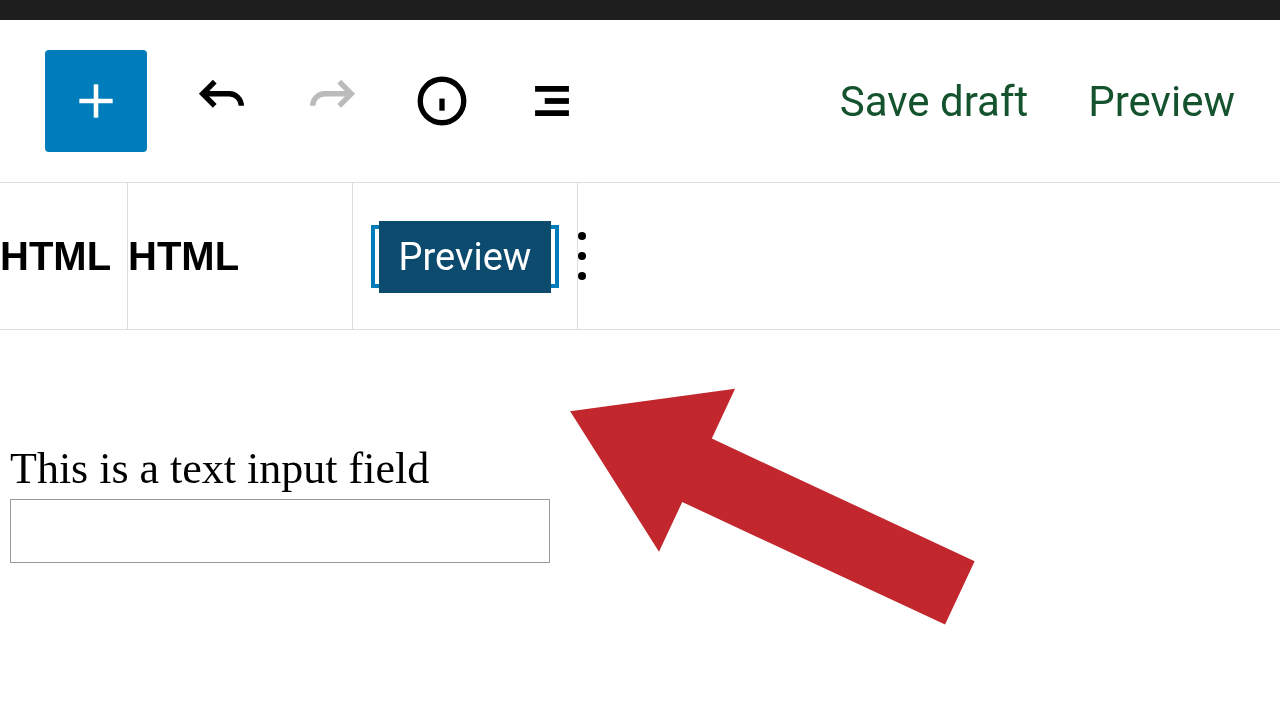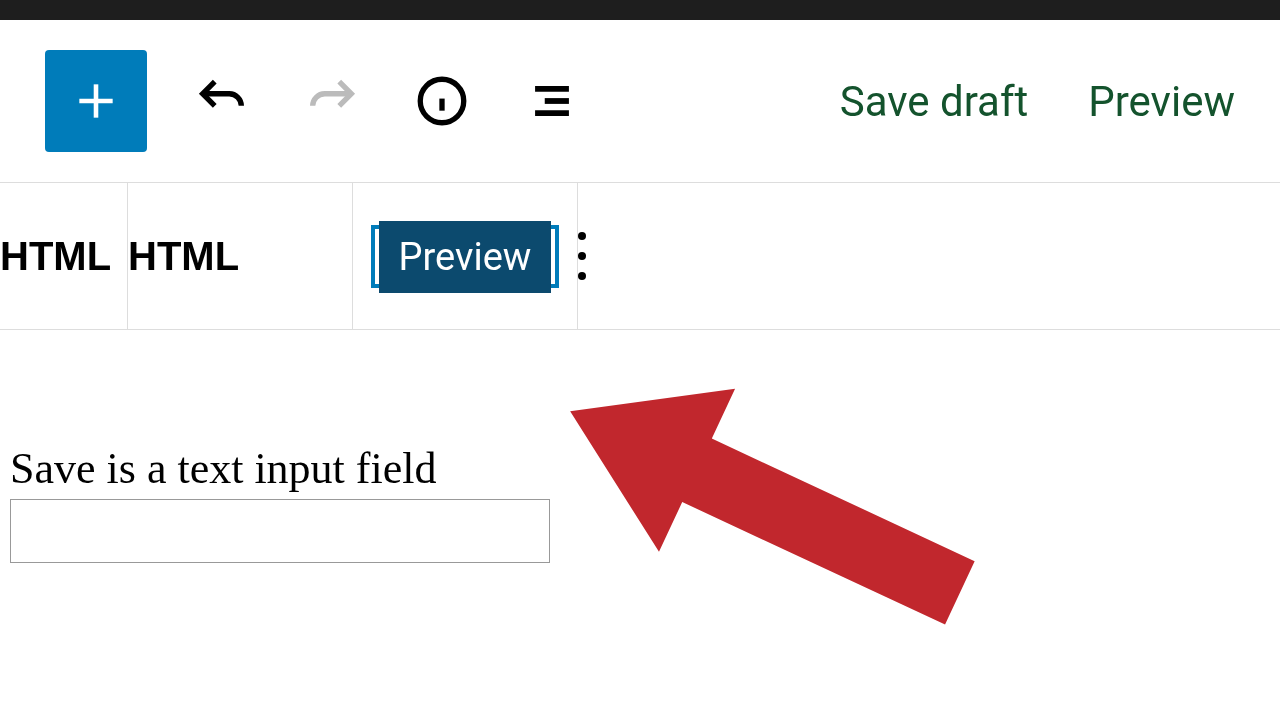--- a/index.html
+++ b/index.html
@@ -201,21 +201,21 @@
   <div class="block-toolbar-item bt-more">
     <div class="dots">
       <div class="dot"></div>
       <div class="dot"></div>
       <div class="dot"></div>
     </div>
   </div>
 </div>
 
 <div class="content-area">
-  <div class="text-line">Save is a text input field</div>
+  <div class="text-line">This is a text input field</div>
   <input class="input-box" type="text" value="" style="">
 
   <svg class="arrow-annotation" width="430" height="260" viewBox="0 0 430 260">
     <g transform="translate(215,130) rotate(25) translate(-215,-130)">
       <polygon fill="#c1272d" points="0,130 140,40 140,95 430,95 430,165 140,165 140,220"></polygon>
     </g>
   </svg>
 </div>
 
 </body></html>

